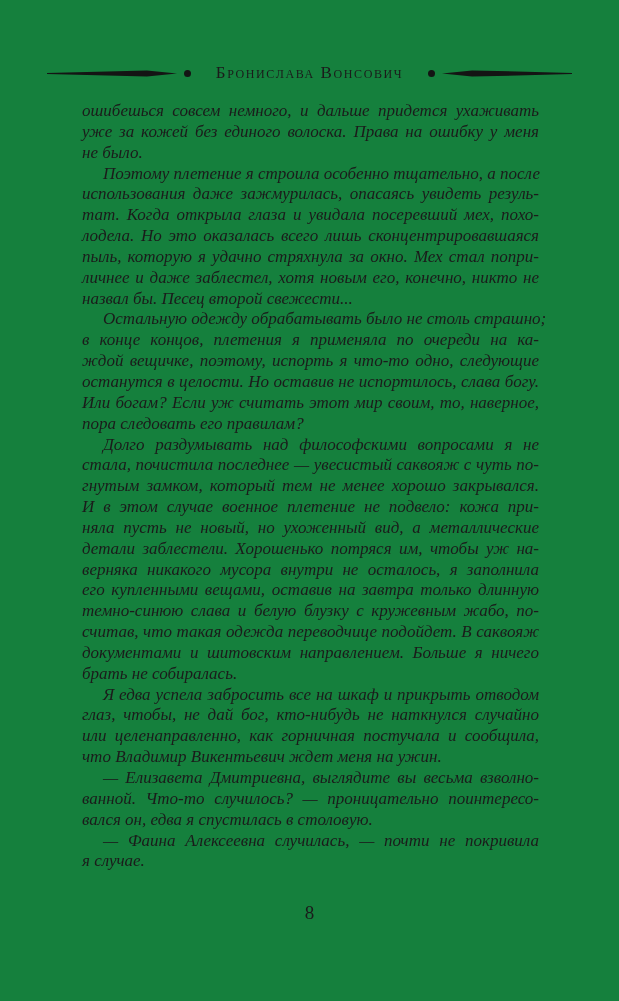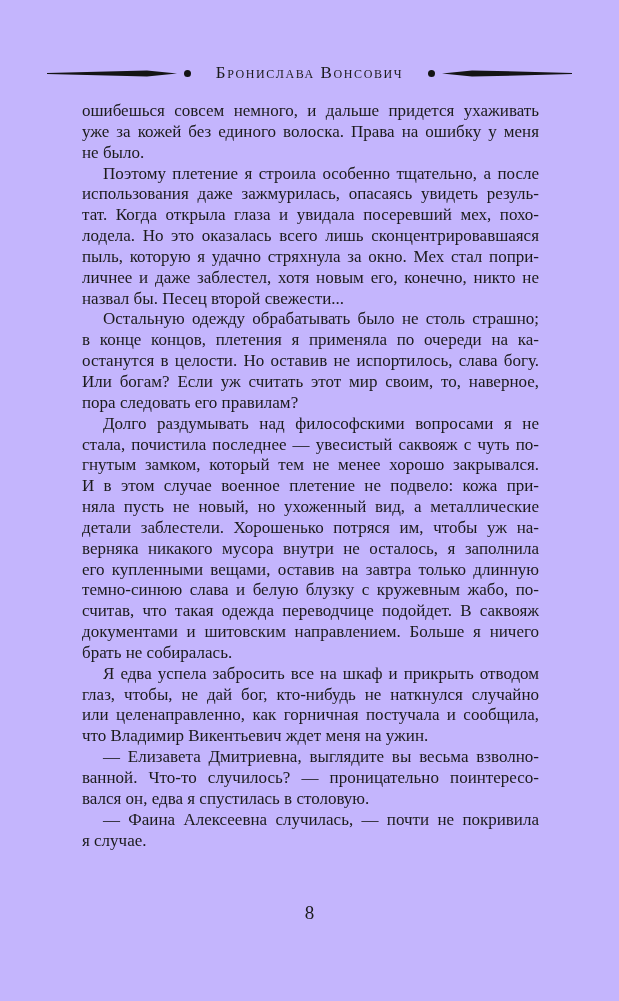--- a/index.html
+++ b/index.html
@@ -11,21 +11,21 @@
     height: 1001px;
     background: #fefefe;
     font-family: "Liberation Serif", "DejaVu Serif", serif;
     color: #1b1b1b;
     overflow: hidden;
     position: relative;
   }
   .page {
     position: absolute;
     inset: 0;
-    background: #c4b5fd;
+    background: #15803d;
   }
   
   .running-head {
     position: absolute;
     top: 62px;
     left: 0;
     right: 0;
     height: 22px;
     display: flex;
     justify-content: center;
@@ -53,20 +53,21 @@
     line-height: 22px;
   }
   
   .text-block {
     position: absolute;
     left: 82px;
     top: 101px;
     width: 457px;
     font-size: 17px;
     line-height: 20.85px;
+    font-style: italic;
   }
   .para {
     margin: 0;
     padding: 0;
   }
   .tline {
     height: 20.85px;
     line-height: 20.85px;
     text-align: justify;
     text-align-last: justify;
@@ -120,20 +121,21 @@
         <div class="tline">использования даже зажмурилась, опасаясь увидеть резуль-</div>
         <div class="tline">тат. Когда открыла глаза и увидала посеревший мех, похо-</div>
         <div class="tline">лодела. Но это оказалась всего лишь сконцентрировавшаяся</div>
         <div class="tline">пыль, которую я удачно стряхнула за окно. Мех стал попри-</div>
         <div class="tline">личнее и даже заблестел, хотя новым его, конечно, никто не</div>
         <div class="tline last">назвал бы. Песец второй свежести...</div>
       </div>
       <div class="para indent">
         <div class="tline">Остальную одежду обрабатывать было не столь страшно;</div>
         <div class="tline">в конце концов, плетения я применяла по очереди на ка-</div>
+        <div class="tline">ждой вещичке, поэтому, испорть я что-то одно, следующие</div>
         <div class="tline">останутся в целости. Но оставив не испортилось, слава богу.</div>
         <div class="tline">Или богам? Если уж считать этот мир своим, то, наверное,</div>
         <div class="tline last">пора следовать его правилам?</div>
       </div>
       <div class="para indent">
         <div class="tline">Долго раздумывать над философскими вопросами я не</div>
         <div class="tline">стала, почистила последнее — увесистый саквояж с чуть по-</div>
         <div class="tline">гнутым замком, который тем не менее хорошо закрывался.</div>
         <div class="tline">И в этом случае военное плетение не подвело: кожа при-</div>
         <div class="tline">няла пусть не новый, но ухоженный вид, а металлические</div>

